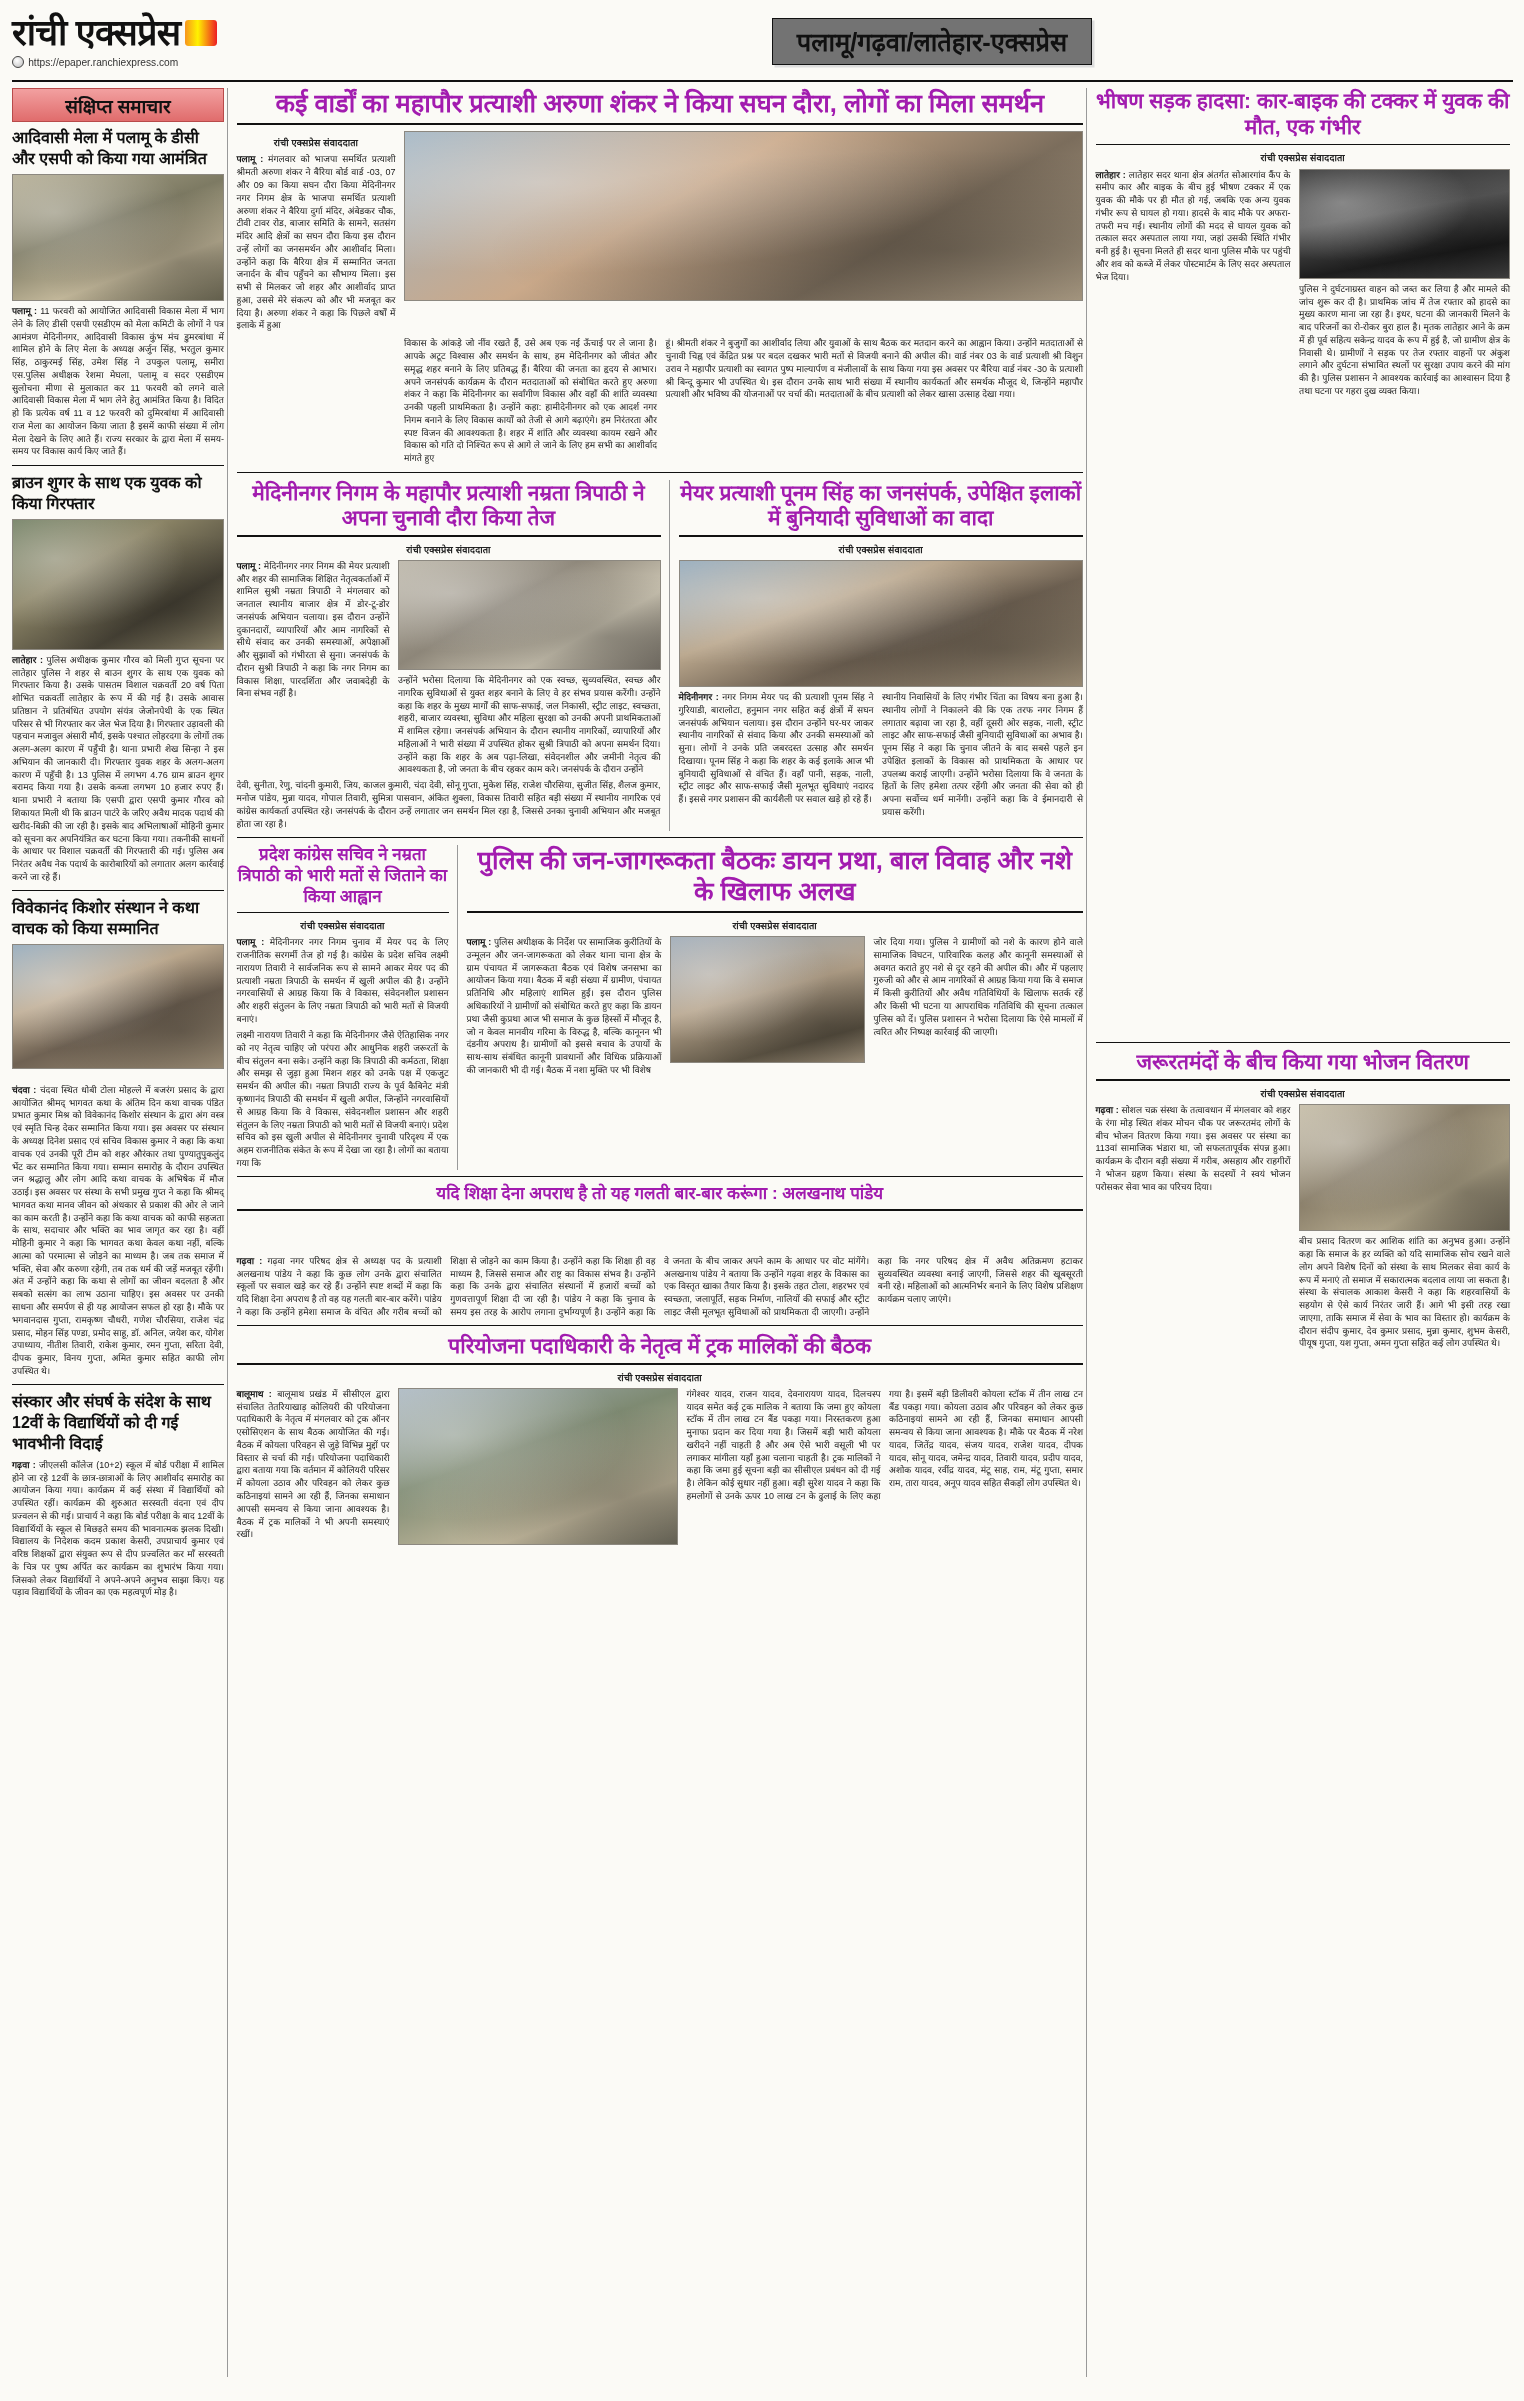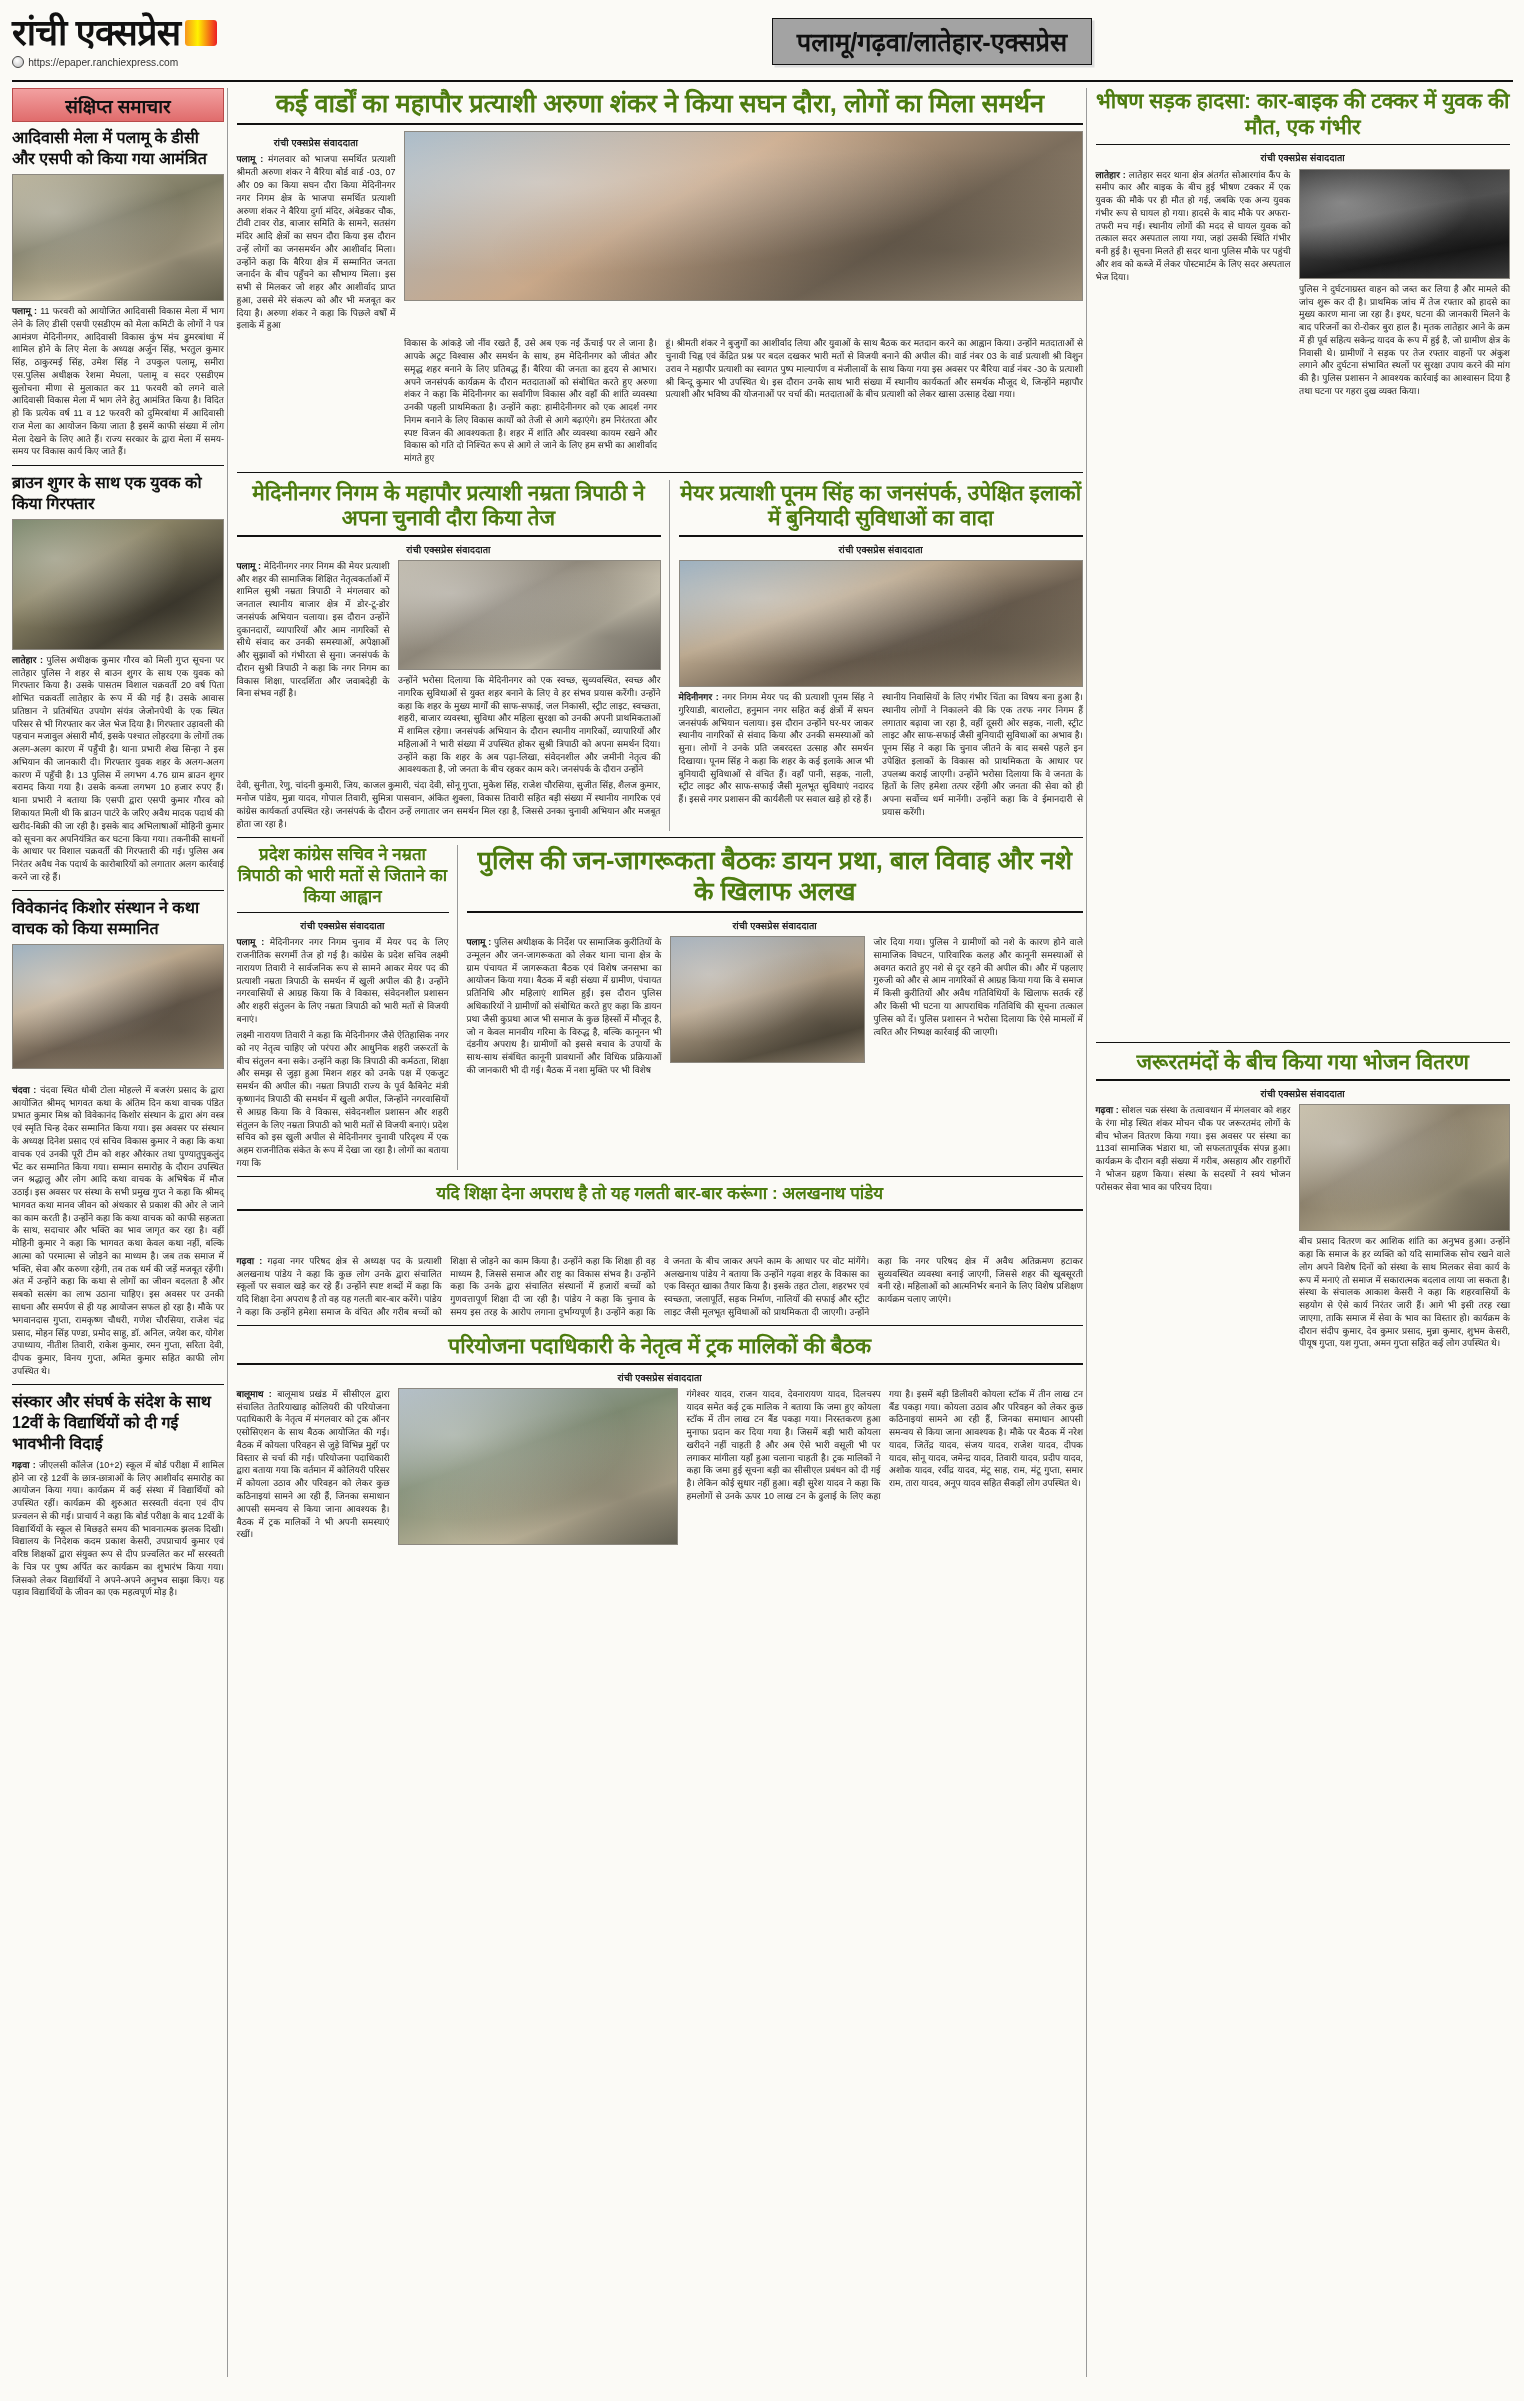--- a/index.html
+++ b/index.html
@@ -42,21 +42,21 @@
     width:12px;height:12px;border-radius:50%;
     border:0.8px solid #444; display:inline-block;
     background:radial-gradient(circle at 40% 35%, #fff, #bbb);
   }
   .mast-center {
     flex:1; display:flex; align-items:center; justify-content:center;
   }
   .edition-box {
     border:1.7px solid #111; padding:5.1px 24px;
     font-size:25.4px; font-weight:bold; color:#111;
-    background:#a3a3a3;
+    background:#737373;
     box-shadow:2.5px 2.5px 0 #ddd;
   }
   .mast-right { width:254px; display:flex; align-items:center; justify-content:flex-end; gap:12px; }
   .mast-date { text-align:right; line-height:1.4; }
   .mast-place { font-size:12px; }
   .mast-day { font-size:18.7px; font-weight:bold; }
   .pagenum {
     font-size:39px; font-weight:bold; border-left:1.7px solid #111; padding-left:12px;
   }
 
@@ -65,21 +65,21 @@
     display:flex; gap:3px; margin-top:6.8px; height:2289px;
   }
   .col-left { width:212px; }
   .col-mid  { width:856px; }
   .col-right{ width:424px; }
 
   .sep-v { border-left:0.8px solid #999; }
 
   
   .hl {
-    font-weight:bold; color:#4d7c0f; line-height:1.22;
+    font-weight:bold; color:#a21caf; line-height:1.22;
   }
   .hl-xl { font-size:25.4px; text-align:center; }
   .hl-lg { font-size:21px; text-align:center; }
   .hl-md { font-size:17px; }
   .byline {
     font-size:9.3px; text-align:center; font-weight:bold; color:#222;
     margin:5.1px 0 4.2px; letter-spacing:0.2px;
   }
   .rule { border-top:1.7px solid #111; margin:6.8px 0; }
   .body-text {

